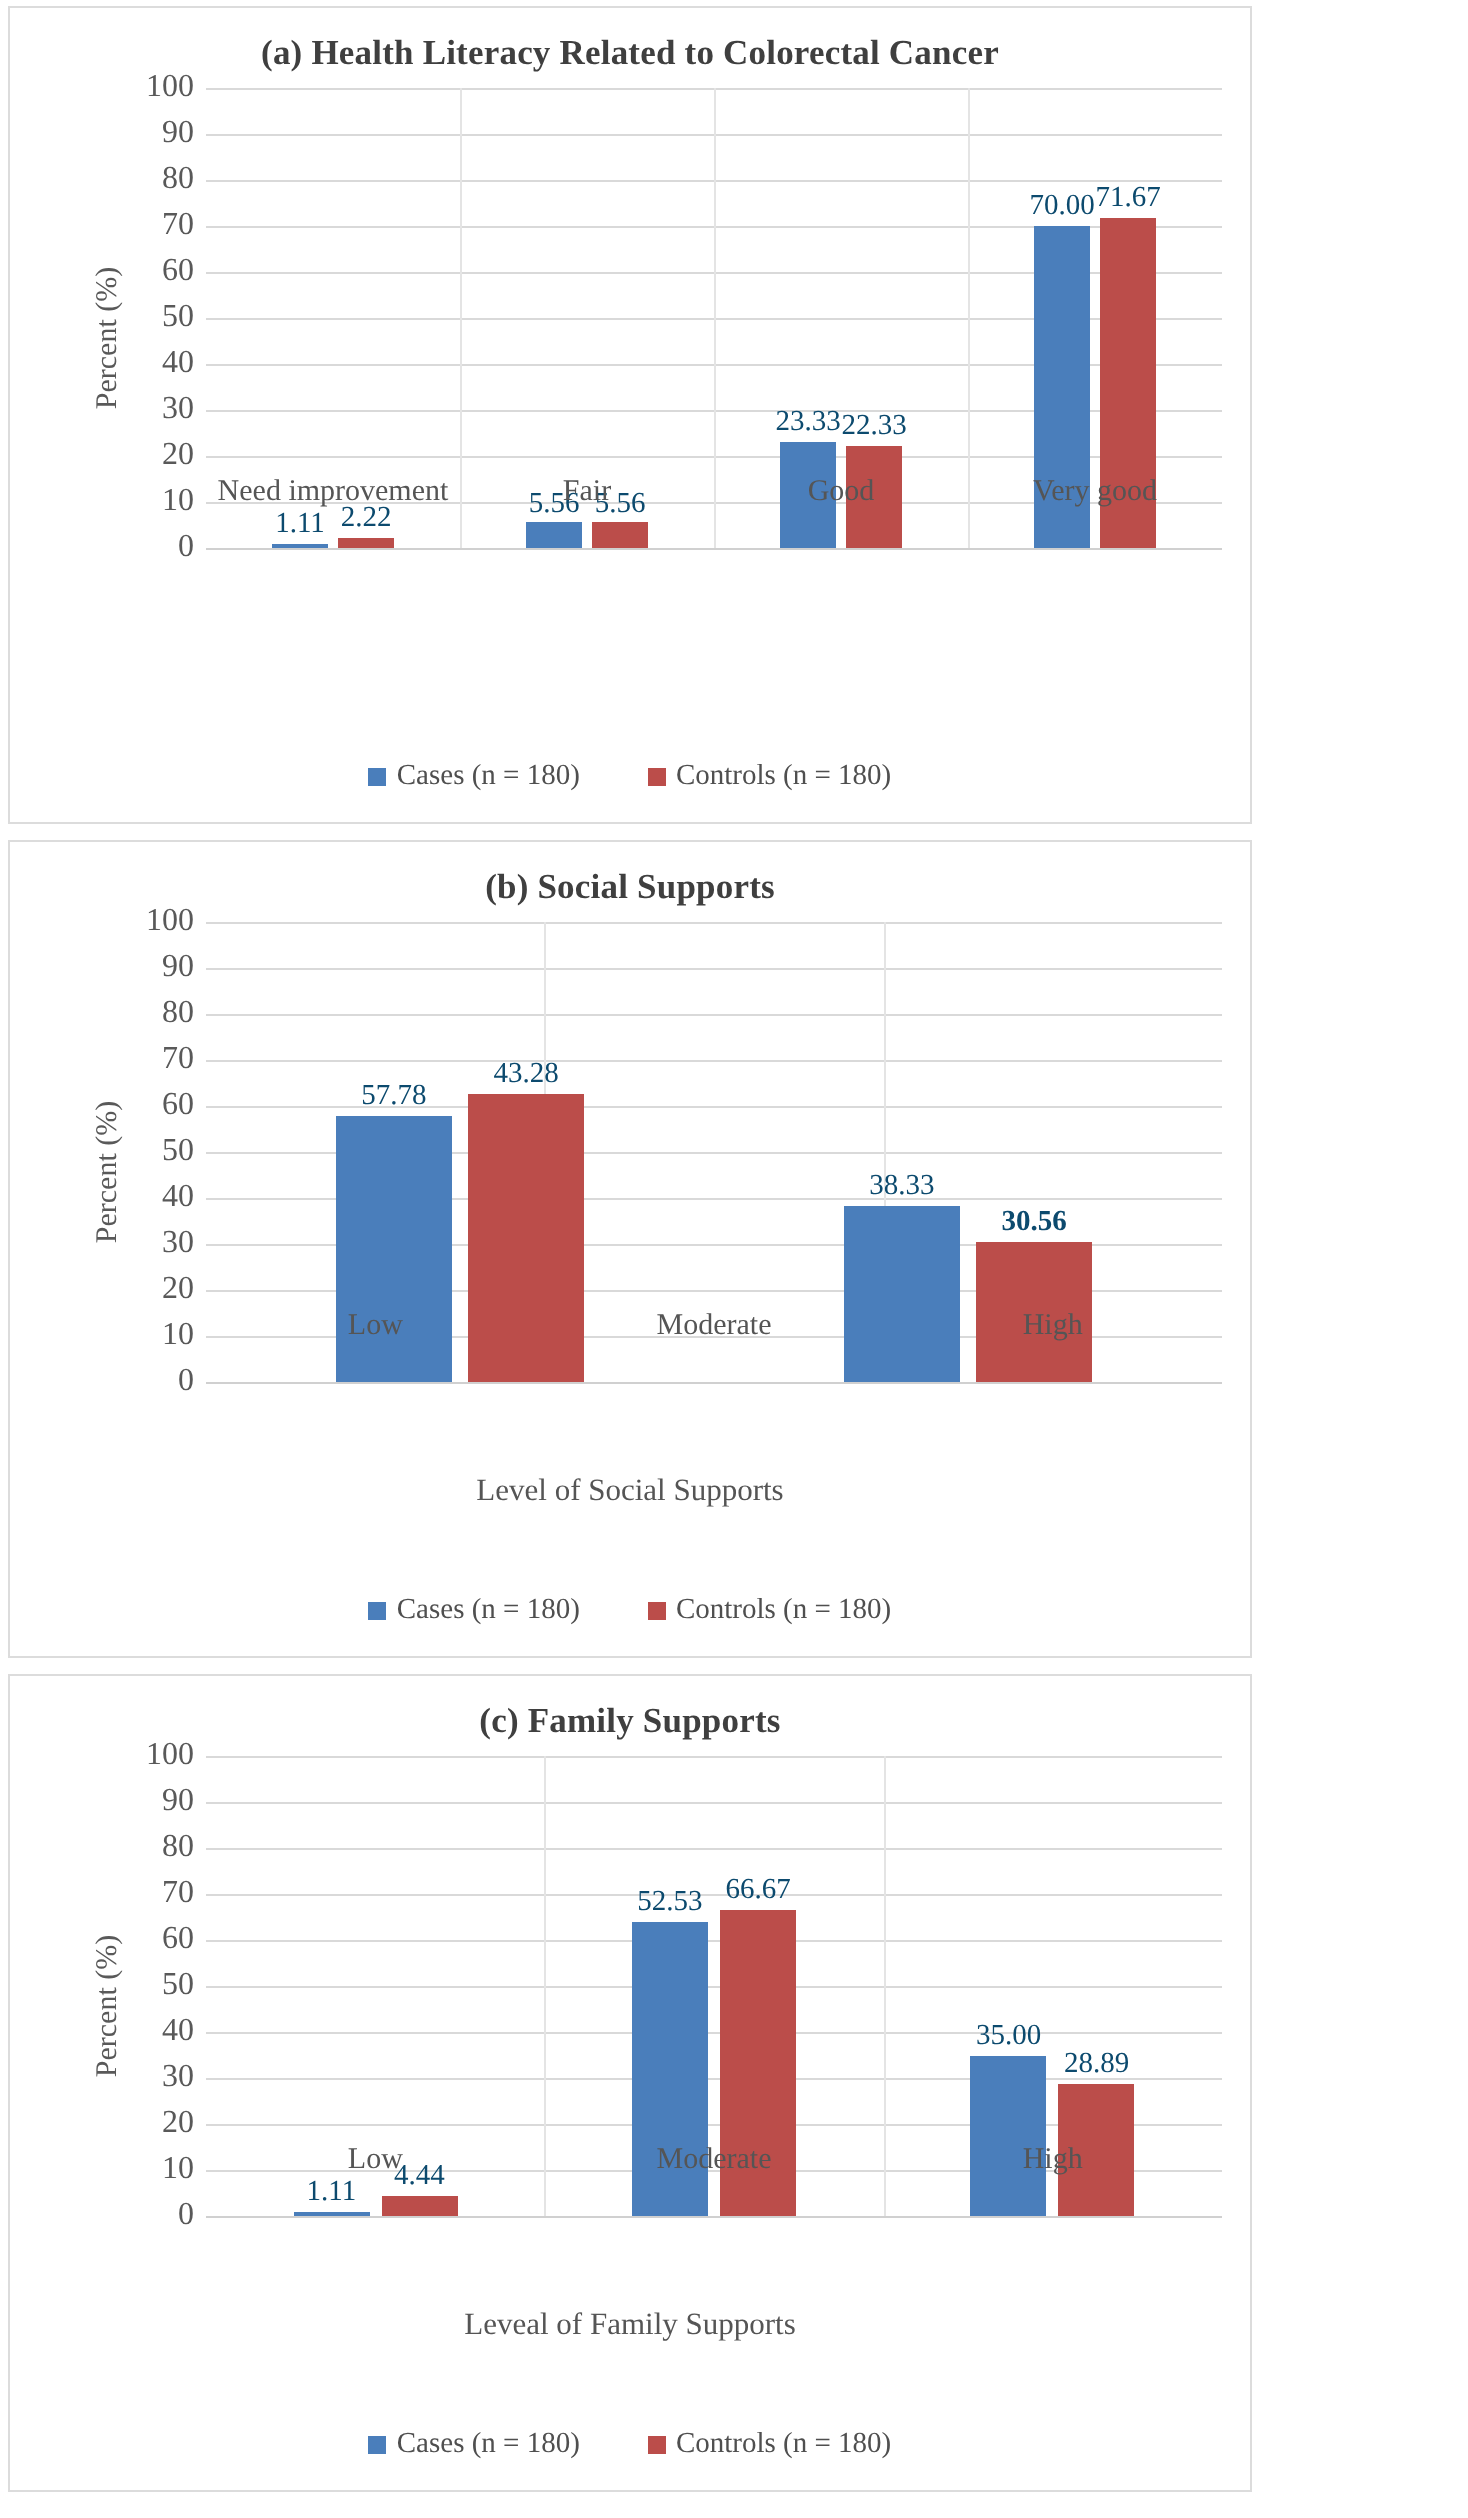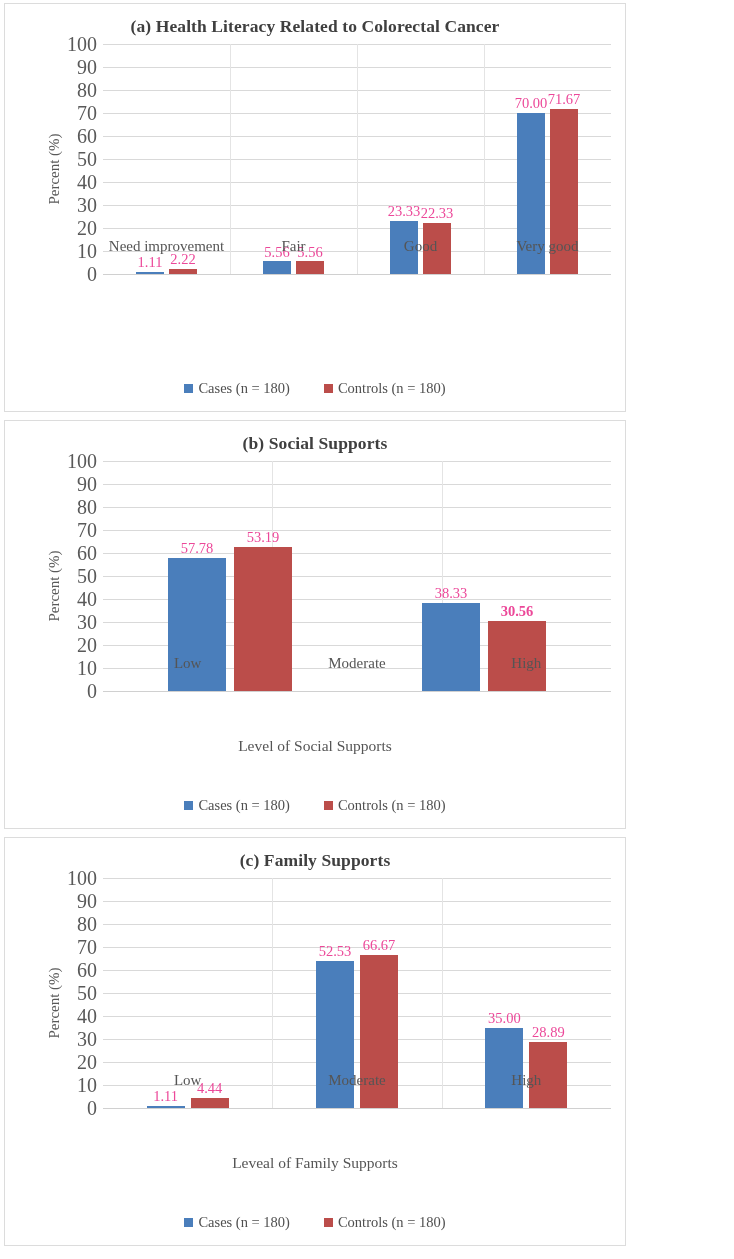--- a/index.html
+++ b/index.html
@@ -67,21 +67,21 @@
     position: absolute;
     left: 52px;
     top: 0;
     width: 40px;
     height: 230px;
   }
   .ytick {
     position: absolute;
     right: 0;
     transform: translateY(-50%);
-    font-size: 20px;
+    font-size: 16px;
     color: #595959;
     text-align: right;
     line-height: 1;
     white-space: nowrap;
   }
   .plotarea {
     position: absolute;
     left: 98px;
     right: 14px;
     top: 0;
@@ -135,21 +135,21 @@
   }
   .bar.cases { background: #4a7ebb; }
   .bar.controls { background: #bb4d4a; }
   .bar-label {
     position: absolute;
     bottom: 100%;
     left: 50%;
     transform: translateX(-50%);
     margin-bottom: 1px;
     font-size: 14.5px;
-    color: #ec4899;
+    color: #0c4a6e;
     white-space: nowrap;
     line-height: 1.1;
   }
 
   
   .catrow {
     position: absolute;
     left: 98px;
     right: 14px;
     top: 234px;
@@ -336,21 +336,21 @@
           <div class="vsep" style="left: 66.6667%;"></div>
           <div class="groups">
             <div class="group">
               <div class="bars">
                 <div class="bar-wrap gapleft">
                   <div class="bar cases" style="height: 132.894px;"></div>
                   <div class="bar-label" style="bottom: 132.894px;">57.78</div>
                 </div>
                 <div class="bar-wrap">
                   <div class="bar controls" style="height: 144.394px;"></div>
-                  <div class="bar-label" style="bottom: 144.394px;">53.19</div>
+                  <div class="bar-label" style="bottom: 144.394px;">43.28</div>
                 </div>
               </div>
             </div>
             <div class="group">
               <div class="bars">
                 <div class="bar-wrap gapleft">
                   <div class="bar cases" style="height: 88.159px;"></div>
                   <div class="bar-label" style="bottom: 88.159px;">38.33</div>
                 </div>
                 <div class="bar-wrap">

